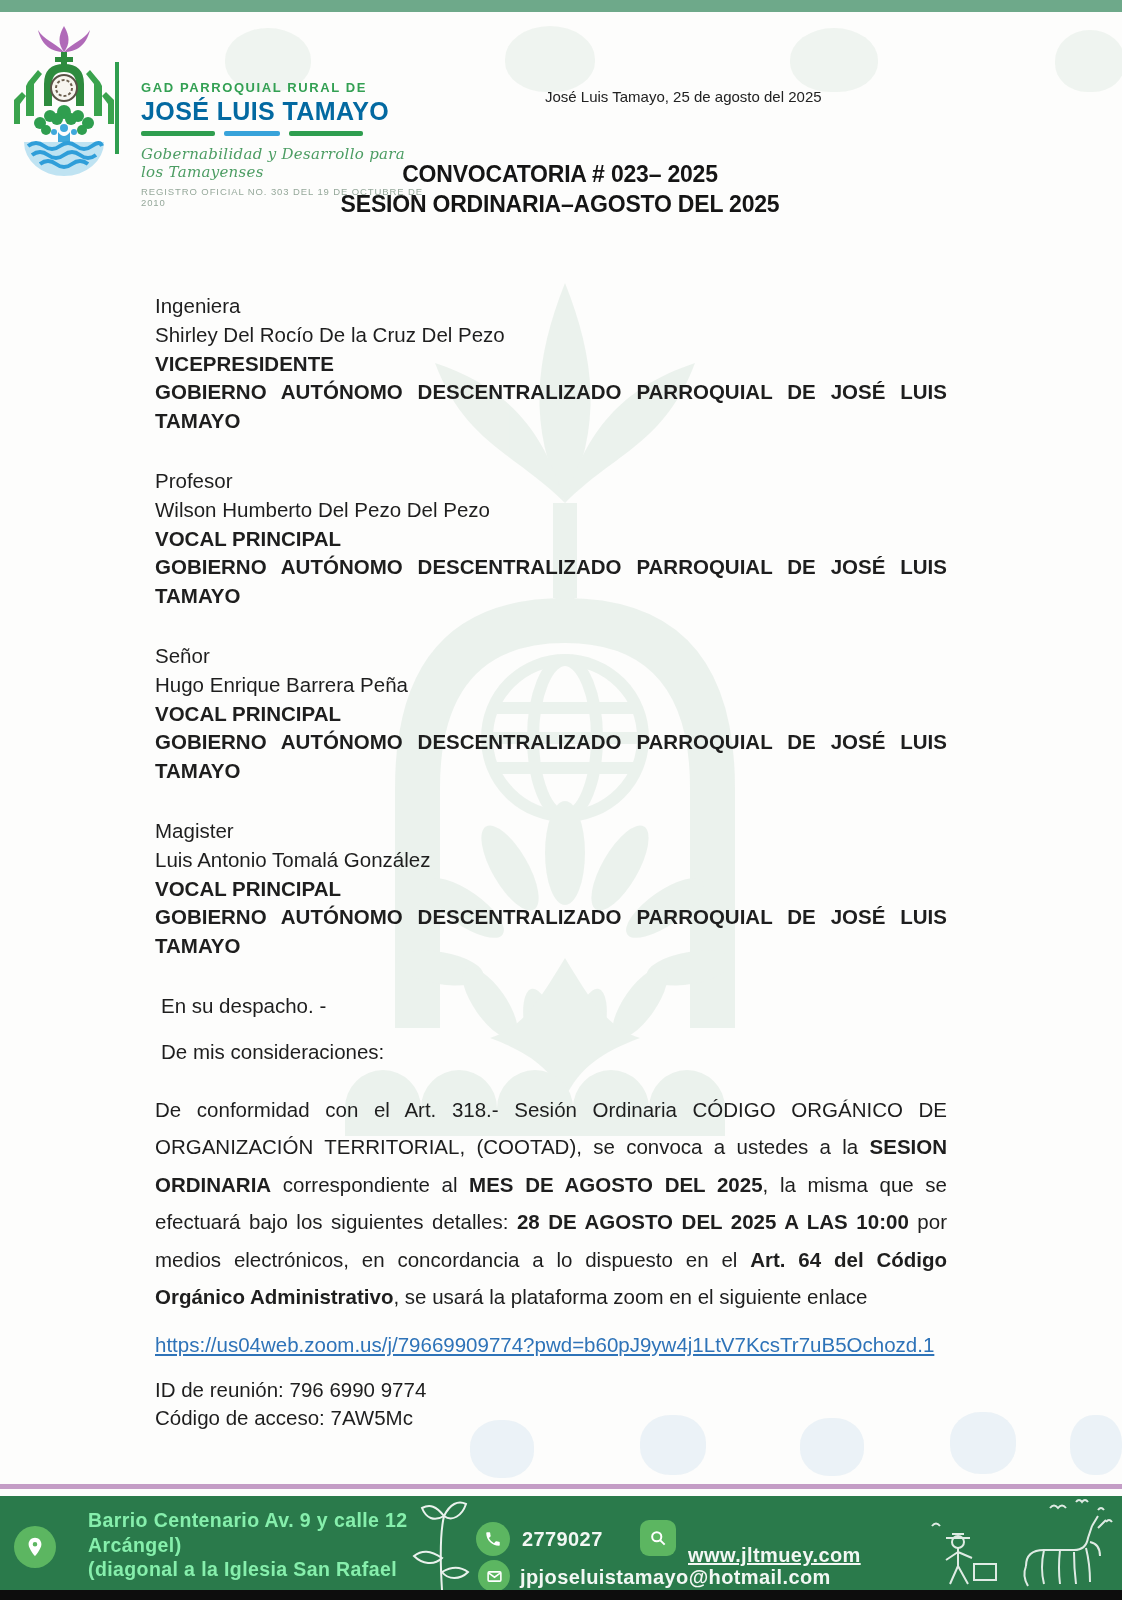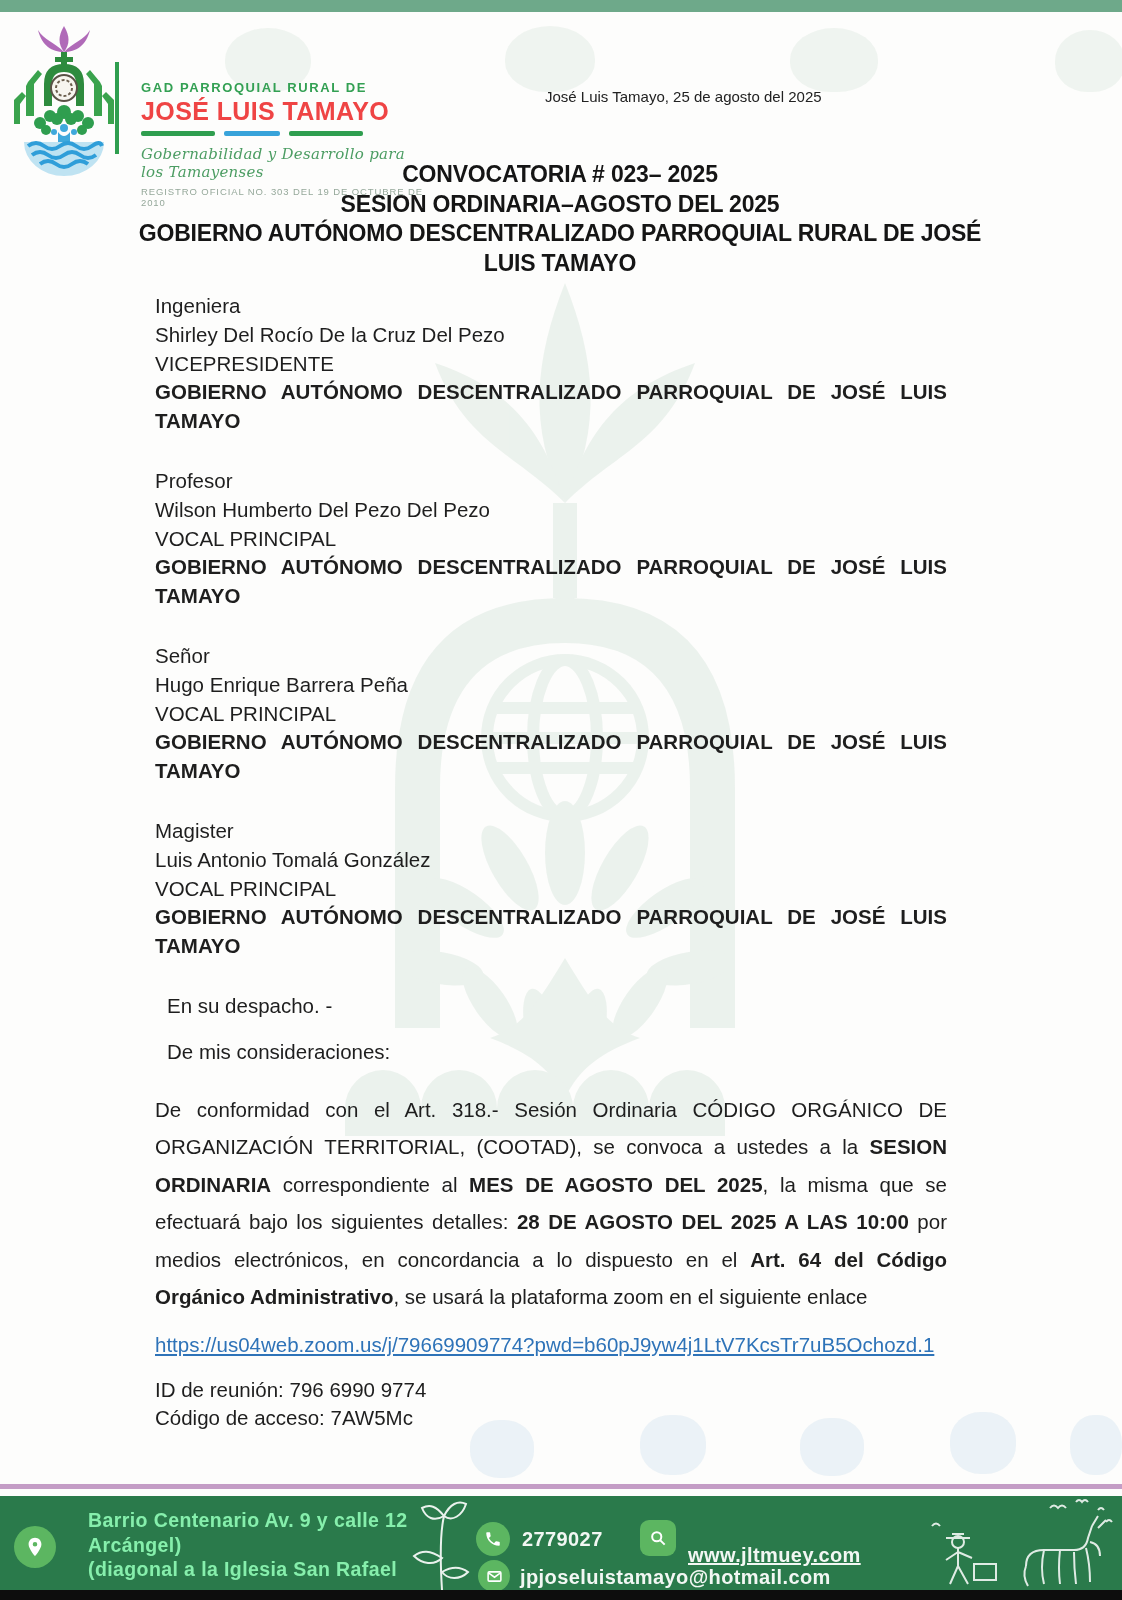--- a/index.html
+++ b/index.html
@@ -13,37 +13,37 @@
   
   .wm-blob{position:absolute;border-radius:50% 50% 46% 46%;background:#e3ede5;opacity:.55;}
   .wm-blob-b{position:absolute;border-radius:46%;background:#d9e7f1;opacity:.5;}
   
   .wm-center{position:absolute;left:285px;top:268px;pointer-events:none;}
   
   .logo-emblem{position:absolute;left:8px;top:24px;}
   .logo-vline{position:absolute;left:115px;top:62px;width:4px;height:92px;background:#2f9e4f;}
   .logo-text{position:absolute;left:141px;top:80px;width:286px;}
   .org-type{font-size:13px;font-weight:700;color:#33a053;letter-spacing:1.6px;}
-  .org-name{font-size:25px;font-weight:800;color:#ef4444;letter-spacing:.4px;margin-top:2px;}
+  .org-name{font-size:25px;font-weight:800;color:#0369a1;letter-spacing:.4px;margin-top:2px;}
   .logo-bars{display:flex;gap:9px;margin-top:5px;}
   .logo-bars span{height:5px;border-radius:2px;}
   .bar-g{background:#2f9e4f;width:74px;}
   .bar-b{background:#38a3da;width:56px;}
   .tagline{font-family:"DejaVu Serif",serif;font-style:italic;font-size:15px;color:#4c9d63;margin-top:9px;letter-spacing:.3px;}
   .registry{font-size:9.5px;color:#95a89a;letter-spacing:.9px;margin-top:5px;}
   .date-line{position:absolute;left:545px;top:88px;font-size:15px;color:#222;}
   
   .title{position:absolute;left:120px;top:160px;width:880px;text-align:center;
     font-weight:700;font-size:23px;line-height:29.5px;letter-spacing:-.2px;color:#151515;}
   
   .main-col{position:absolute;left:155px;top:292px;width:792px;font-size:20.5px;line-height:28.8px;}
   .recipient{margin:0 0 31px 0;}
-  .r-role{font-weight:400;}
+  .r-role{font-weight:700;}
   .r-org{font-weight:700;text-align:justify;}
-  .p-line{margin:0 0 15px 12px;}
+  .p-line{margin:0 0 15px 6px;}
   .p-despacho{margin-top:3px;margin-bottom:17px;}
   .p-main{margin:24px 0 0 0;text-align:justify;line-height:37.5px;}
   .p-link{margin:13px 0 0 0;line-height:31px;word-break:break-all;}
   .p-link a{color:#2e73b8;text-decoration:underline;}
   .p-meeting{margin:16px 0 0 0;line-height:28.5px;}
   
   .pink-line{position:absolute;left:0;top:1484px;width:100%;height:5px;background:#c49dc6;}
   .footer{position:absolute;left:0;top:1496px;width:100%;height:96px;background:#2a7a4b;color:#fff;}
   .f-address{position:absolute;left:88px;top:12px;width:392px;font-size:19.5px;line-height:24.5px;letter-spacing:.4px;font-weight:600;color:#86efac;}
   .icon-circle{position:absolute;border-radius:50%;background:#5cb661;display:flex;align-items:center;justify-content:center;}
@@ -160,21 +160,20 @@
     </div>
     <div class="tagline">Gobernabilidad y Desarrollo para los Tamayenses</div>
     <div class="registry">REGISTRO OFICIAL NO. 303 DEL 19 DE OCTUBRE DE 2010</div>
   </div>
 
   <div class="date-line">José Luis Tamayo, 25 de agosto del 2025</div>
 
   <div class="title">
     <div>CONVOCATORIA # 023– 2025</div>
     <div>SESION ORDINARIA–AGOSTO DEL 2025</div>
-    <div>GOBIERNO AUTÓNOMO DESCENTRALIZADO PARROQUIAL RURAL DE JOSÉ LUIS TAMAYO</div>
   </div>
 
   <div class="main-col">
     <div id="recipients">
         <div class="recipient">
           <div class="r-sal">Ingeniera</div>
           <div class="r-name">Shirley Del Rocío De la Cruz Del Pezo</div>
           <div class="r-role">VICEPRESIDENTE</div>
           <div class="r-org">GOBIERNO AUTÓNOMO DESCENTRALIZADO PARROQUIAL DE JOSÉ LUIS TAMAYO</div>
         </div>

